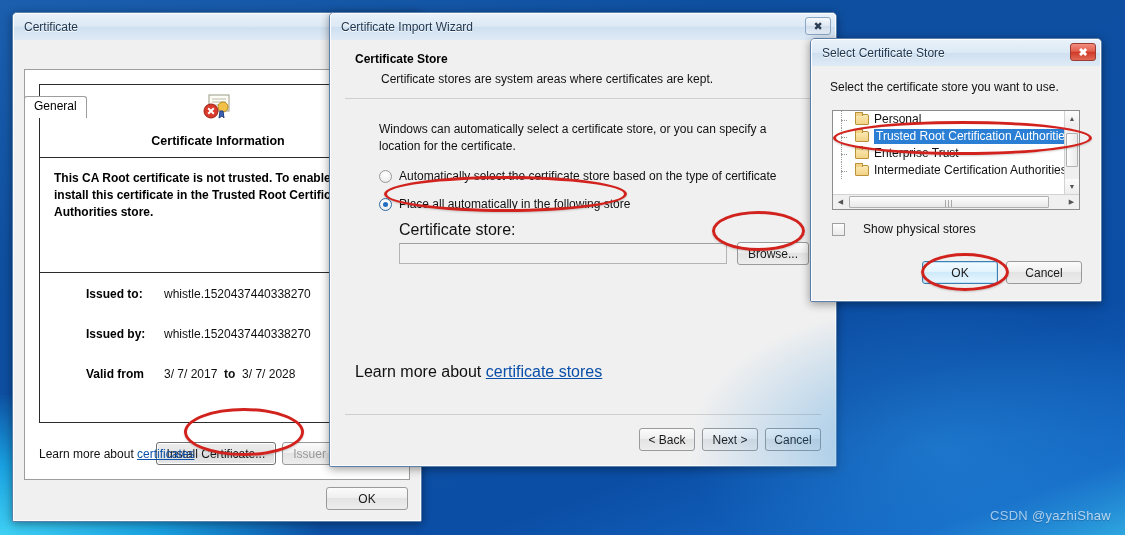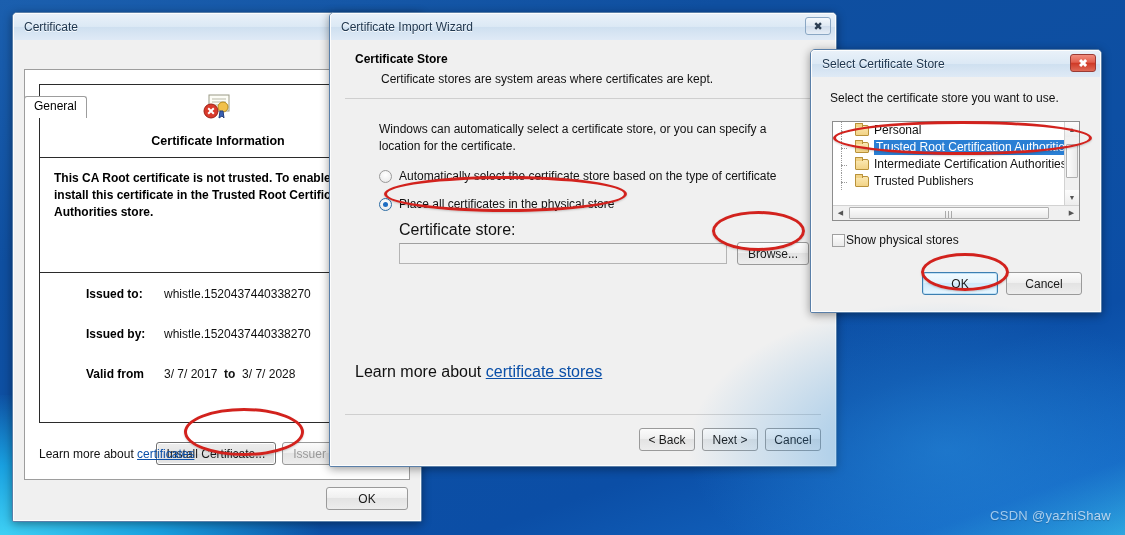--- a/index.html
+++ b/index.html
@@ -216,21 +216,21 @@
     background: #f1f1f1;
     border: 1px solid #b4b4b4;
     border-top-color: #a0a0a0;
   }
   .wz-learn { position: absolute; left: 24px; bottom: 84px; font-size: 16px; color: #111; }
   .wz-rule2 { position: absolute; left: 14px; right: 14px; bottom: 50px; height: 1px; background: #dcdcdc; border-top: 1px solid #cfcfcf; }
   .wz-buttons { position: absolute; right: 14px; bottom: 14px; display: flex; gap: 7px; }
   .wz-buttons .btn { width: 56px; }
 
   
-  #store-window { left: 810px; top: 38px; width: 292px; height: 264px; margin-top: 11px; }
+  #store-window { left: 810px; top: 38px; width: 292px; height: 264px; }
   .ss-sub { padding: 14px 12px 0 18px; font-size: 12px; color: #111; }
   .ss-list {
     position: absolute; left: 20px; top: 44px; right: 20px; height: 100px;
     background: #fff; border: 1px solid #8d8d8d;
     display: flex; flex-direction: column;
     overflow: hidden;
   }
   .ss-list-inner { flex: 1 1 auto; position: relative; overflow: hidden; }
   .store-item {
     display: flex; align-items: center; gap: 5px;
@@ -291,21 +291,21 @@
     position: relative;
   }
   .hscroll .arrow { width: 15px; text-align: center; font-size: 7px; color: #555; }
   .hscroll .thumb {
     position: absolute; left: 16px; right: 30px; top: 1px; bottom: 1px;
     background: linear-gradient(to bottom,#fdfdfd,#e9e9e9);
     border: 1px solid #b0b0b0; border-radius: 1px;
     display: flex; align-items: center; justify-content: center;
     font-size: 7px; color: #777; letter-spacing: 1px;
   }
-  .ss-check { position: absolute; left: 20px; top: 156px; display: flex; align-items: center; gap: 1px; font-size: 12px; color: #111; }
+  .ss-check { position: absolute; left: 20px; top: 156px; display: flex; align-items: center; gap: 18px; font-size: 12px; color: #111; }
   .checkbox {
     width: 13px; height: 13px;
     border: 1px solid #a0a0a0;
     background: linear-gradient(to bottom,#fdfdfd,#eaeaea);
   }
   .ss-buttons { position: absolute; right: 18px; bottom: 16px; display: flex; gap: 8px; }
   .ss-buttons .btn { width: 76px; }
 
   
   .ann {
@@ -408,21 +408,21 @@
         <div class="wz-content">
           <div class="para">Windows can automatically select a certificate store, or you can specify a location for the certificate.</div>
 
           <div class="radio-row">
             <span class="radio"></span>
             <span>Automatically select the certificate store based on the type of certificate</span>
           </div>
 
           <div class="radio-row">
             <span class="radio on"></span>
-            <span>Place all certificates in the physical store</span>
+            <span>Place all automatically in the following store</span>
           </div>
 
           <div class="store-label">Certificate store:</div>
           <div class="store-row">
             <input class="textinput" type="text" value="" style="">
             <div class="btn" style="width:72px">Browse...</div>
           </div>
         </div>
 
         <div class="wz-learn">
@@ -453,25 +453,25 @@
             <div class="store-item">
               <span class="folder"></span>
               <span class="nm">Personal</span>
             </div>
             <div class="store-item selected">
               <span class="folder"></span>
               <span class="nm">Trusted Root Certification Authorities</span>
             </div>
             <div class="store-item">
               <span class="folder"></span>
-              <span class="nm">Intermediate Certification Authorities</span>
+              <span class="nm">Enterprise Trust</span>
             </div>
             <div class="store-item">
               <span class="folder"></span>
-              <span class="nm">Trusted Publishers</span>
+              <span class="nm">Intermediate Certification Authorities</span>
             </div>
 
             <div class="vscroll">
               <div class="arrow">▲</div>
               <div class="thumb"></div>
               <div class="arrow bot">▼</div>
             </div>
           </div>
 
           <div class="hscroll">

